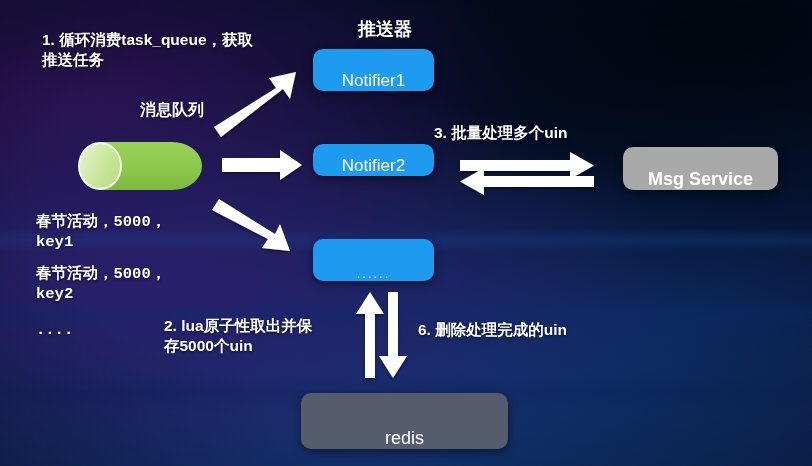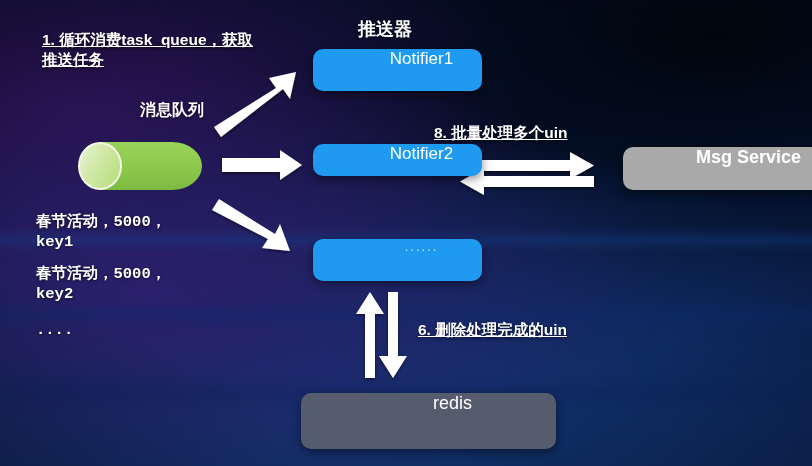--- a/index.html
+++ b/index.html
@@ -39,35 +39,34 @@
   .band-c { top: 372px; height: 40px; background: linear-gradient(180deg, rgba(8,28,80,0.0), rgba(10,34,92,0.30), rgba(8,28,80,0.0)); }
 
   
   .txt {
     position: absolute;
     color: #ffffff;
     white-space: pre-line;
     line-height: 1.30;
     text-shadow: 0 1px 3px rgba(0,0,0,0.65);
   }
-  .txt-step  { font-size: 15.5px; font-weight: 600; text-decoration: underline; }
+  .txt-step  { font-size: 15.5px; font-weight: 600; }
   .txt-label { font-size: 16px;   font-weight: 700; }
   .txt-title { font-size: 18px;   font-weight: 700; }
   .txt-data  { font-size: 15.5px; font-weight: 600; font-family: Liberation Mono, monospace; }
 
   
   .box {
     position: absolute;
     display: flex;
-    align-items: flex-start;
+    align-items: flex-end;
     justify-content: center;
     border-radius: 9px;
     color: #ffffff;
     box-shadow: 0 3px 10px rgba(0,0,0,0.45);
-    padding-left: 48px;
   }
   .box-notifier {
     background: #1e9bf0;
     font-size: 17px;
     font-weight: 400;
     border-radius: 10px;
   }
   .box-dots {
     background: #1e9bf0;
     border-radius: 10px;
@@ -171,22 +170,24 @@
   <div class="txt txt-title" style="left:358px; top:18px;">推送器</div>
 
   <div class="txt txt-data" style="left:36px; top:212px; width:230px;">春节活动，5000，
 key1</div>
 
   <div class="txt txt-data" style="left:36px; top:264px; width:230px;">春节活动，5000，
 key2</div>
 
   <div class="txt txt-data" style="left:36px; top:320px;">....</div>
 
-
-  <div class="txt txt-step" style="left:434px; top:123px;">8. 批量处理多个uin</div>
+  <div class="txt txt-step" style="left:164px; top:316px; width:200px;">2. lua原子性取出并保
+存5000个uin</div>
+
+  <div class="txt txt-step" style="left:434px; top:123px;">3. 批量处理多个uin</div>
 
   <div class="txt txt-step" style="left:418px; top:320px;">6. 删除处理完成的uin</div>
 
   <div class="cylinder" style="left:78px; top:142px; width:126px; height:48px;">
     <div class="cyl-body"></div>
     <div class="cyl-cap"></div>
   </div>
 
   <div class="box box-notifier" style="left:313px; top:49px; width:121px; height:42px;">
     <span>Notifier1</span>

